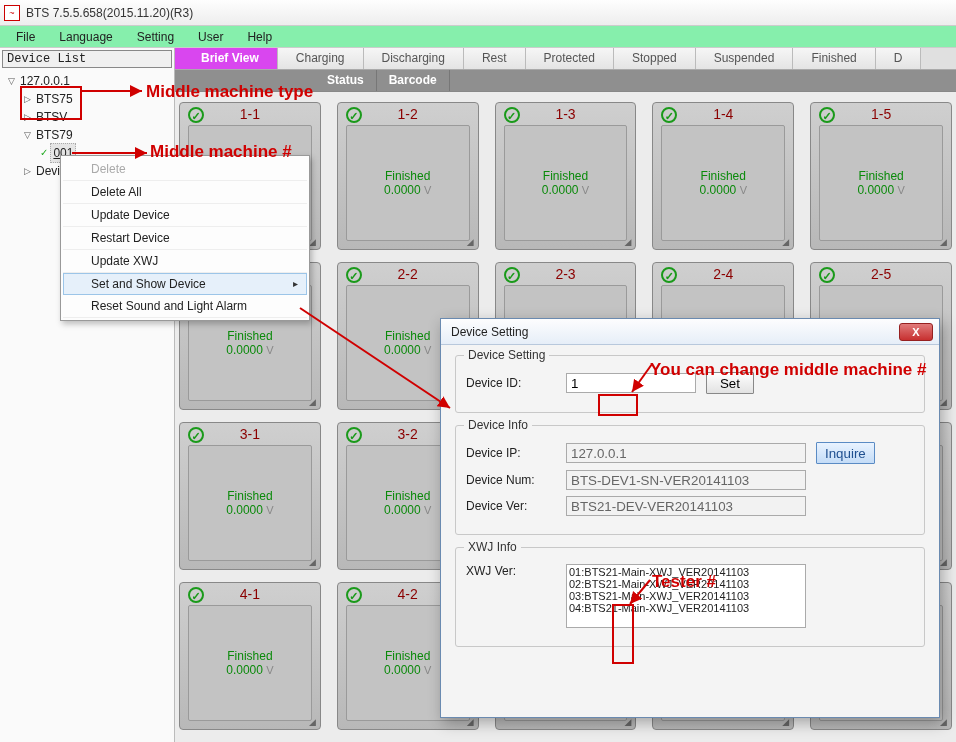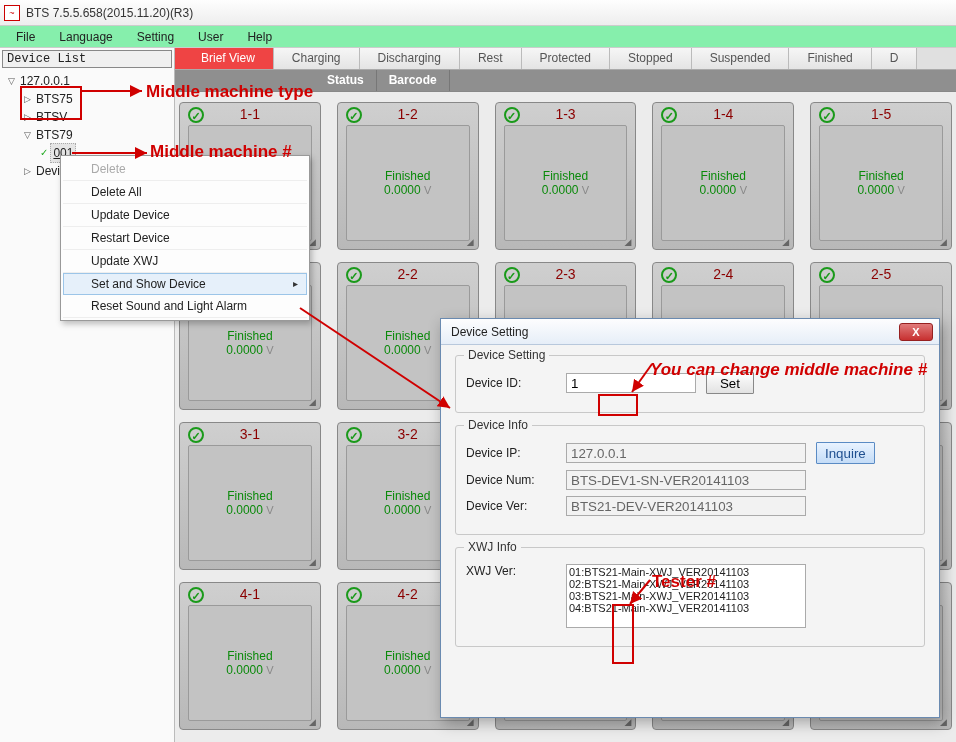--- a/index.html
+++ b/index.html
@@ -92,23 +92,23 @@
     border-bottom: 1px solid #aaa;
   }
   .tab {
     padding: 3px 18px 0 18px;
     border-right: 1px solid #bbb;
     background: linear-gradient(#f6f6f6,#e4e4e4);
     color:#555;
     font-weight: normal;
   }
   .tab.active {
-    background: #ef4444;
+    background: #d946ef;
     color: #fff;
-    font-weight: normal;
+    font-weight: bold;
     padding-left: 26px;
   }
   .subtabstrip {
     height: 22px;
     display:flex;
     background: #8f8f8f;
     border-bottom: 1px solid #888;
   }
   .subtab {
     padding: 3px 12px 10px 12px;
@@ -584,21 +584,21 @@
     </div>
   </div>
 </div>
 
 <div class="redbox" style="top:86px; left:20px; width:62px; height:34px;"></div>
 <div class="redbox" style="top:394px; left:598px; width:40px; height:22px;"></div>
 <div class="redbox" style="top:604px; left:612px; width:22px; height:60px;"></div>
 
 <div class="anno" style="top:82px; left:146px;">Middle machine type</div>
 <div class="anno" style="top:142px; left:150px;">Middle machine #</div>
-<div class="anno" style="top:360px; left:650px;font-style:italic;">You can change middle machine #</div>
+<div class="anno" style="top:360px; left:650px;">You can change middle machine #</div>
 <div class="anno" style="top:572px; left:652px;">Tester #</div>
 
 <svg class="arrow" style="top:84px;left:82px" width="70" height="14">
   <defs>
       <marker id="ah1" markerWidth="8" markerHeight="8" refX="6" refY="3" orient="auto">
         <path d="M0,0 L6,3 L0,6 Z" fill="#d00000"></path>
       </marker>
     </defs>
   <line x1="0" y1="7" x2="60" y2="7" stroke="#d00000" stroke-width="2" marker-end="url(#ah1)"></line>
 </svg>

